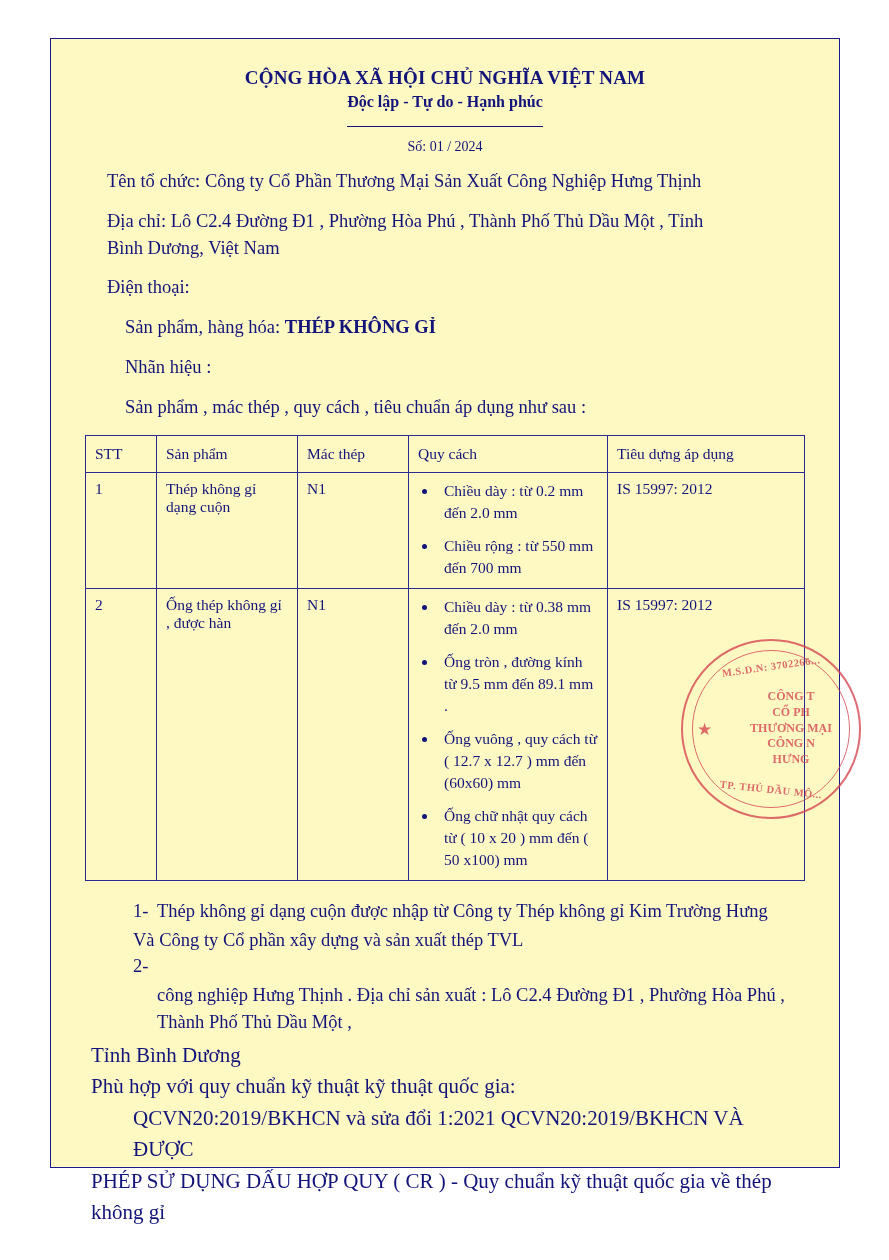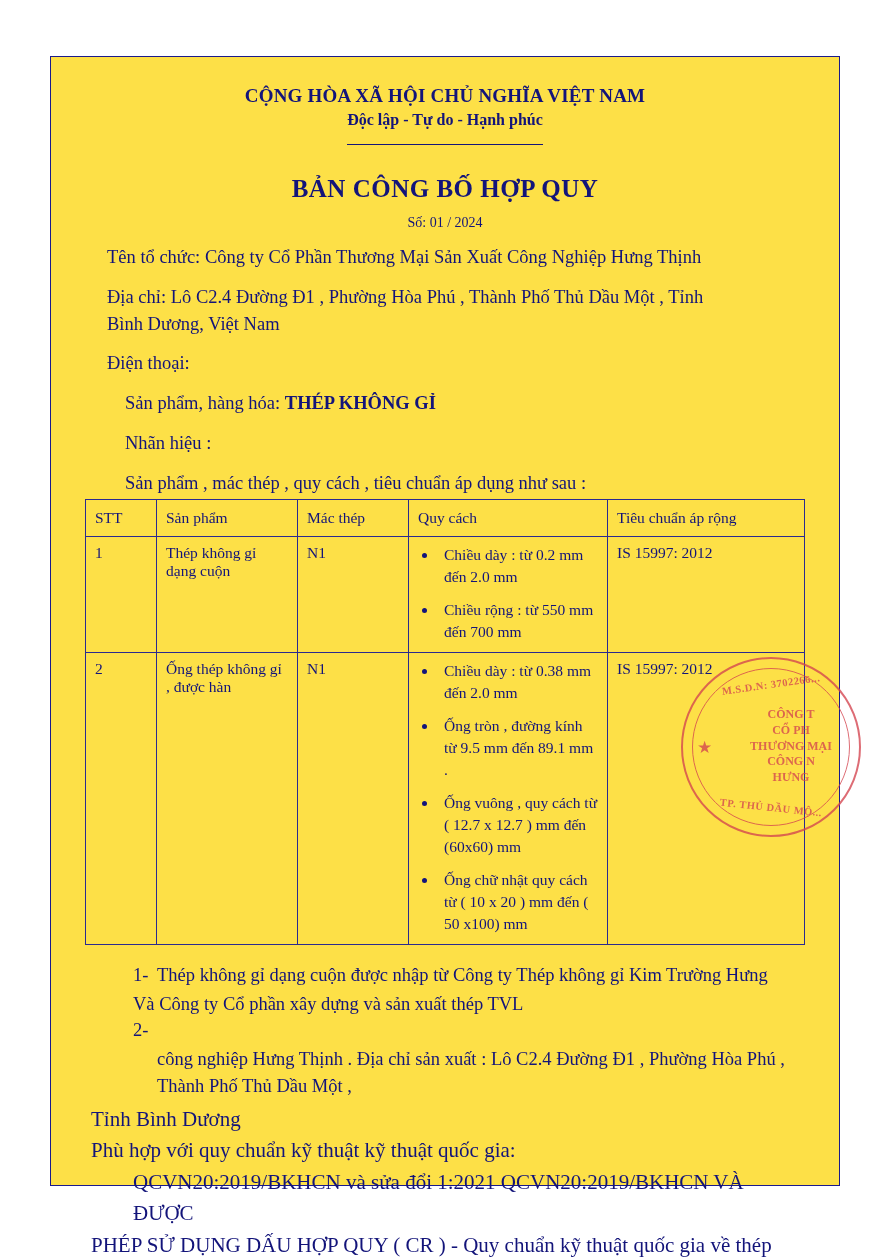--- a/index.html
+++ b/index.html
@@ -11,26 +11,26 @@
     width: 889px;
     height: 1260px;
     font-family: "Liberation Serif", serif;
     color: #13147a;
     position: relative;
     overflow: hidden;
   }
   .page {
     position: absolute;
     left: 50px;
-    top: 56px;
+    top: 38px;
     width: 790px;
     height: 1130px;
     border: 1.5px solid #1a1a8c;
     box-sizing: border-box;
-    background: #fde047;
+    background: #fef9c3;
   }
   .inner {
     padding: 22px 34px 0 34px;
     box-sizing: border-box;
   }
   .c { text-align: center; }
   .hdr1 {
     font-weight: bold;
     font-size: 19px;
     letter-spacing: .2px;
@@ -59,21 +59,21 @@
     margin-top: 13px;
     line-height: 1.45;
     padding-left: 6px;
   }
   .para.ind { padding-left: 22px; }
   .para.ind2 { padding-left: 40px; }
   .b { font-weight: bold; }
   table.spec {
     width: 100%;
     border-collapse: collapse;
-    margin-top: 2px;
+    margin-top: 14px;
     font-size: 15.5px;
   }
   table.spec th, table.spec td {
     border: 1px solid #2a2a8f;
     padding: 7px 9px;
     vertical-align: top;
     text-align: left;
     font-weight: normal;
   }
   table.spec thead th {
@@ -168,21 +168,20 @@
 </style>
 </head>
 <body>
 
 <div class="page">
   <div class="inner">
 
     <div class="c">
       <div class="hdr1">CỘNG HÒA XÃ HỘI CHỦ NGHĨA VIỆT NAM</div>
       <div><span class="hdr2">Độc lập - Tự do - Hạnh phúc</span></div>
-      <div class="title">BẢN CÔNG BỐ HỢP QUY</div>
       <div class="sub">Số: 01 / 2024</div>
     </div>
 
     <div class="para ind">
       <span>Tên tổ chức:</span>
       <span>Công ty Cổ Phần Thương Mại Sản Xuất Công Nghiệp Hưng Thịnh</span>
     </div>
 
     <div class="para ind">
       <span>Địa chỉ:</span>
@@ -201,21 +200,21 @@
 
     <div class="para ind2">Sản phẩm , mác thép , quy cách , tiêu chuẩn áp dụng như sau :</div>
 
     <table class="spec">
       <thead>
         <tr>
           <th class="col-stt">STT</th>
           <th class="col-sp">Sản phẩm</th>
           <th class="col-mac">Mác thép</th>
           <th class="col-qc">Quy cách</th>
-          <th class="col-tc">Tiêu chuẩn áp rộng</th>
+          <th class="col-tc">Tiêu dựng áp dụng</th>
         </tr>
       </thead>
       <tbody>
         <tr>
           <td class="ctr">1</td>
           <td class="just">Thép không gỉ dạng cuộn</td>
           <td class="ctr">N1</td>
           <td>
             <ul class="qc">
               <li>Chiều dày : từ 0.2 mm đến 2.0 mm</li>

